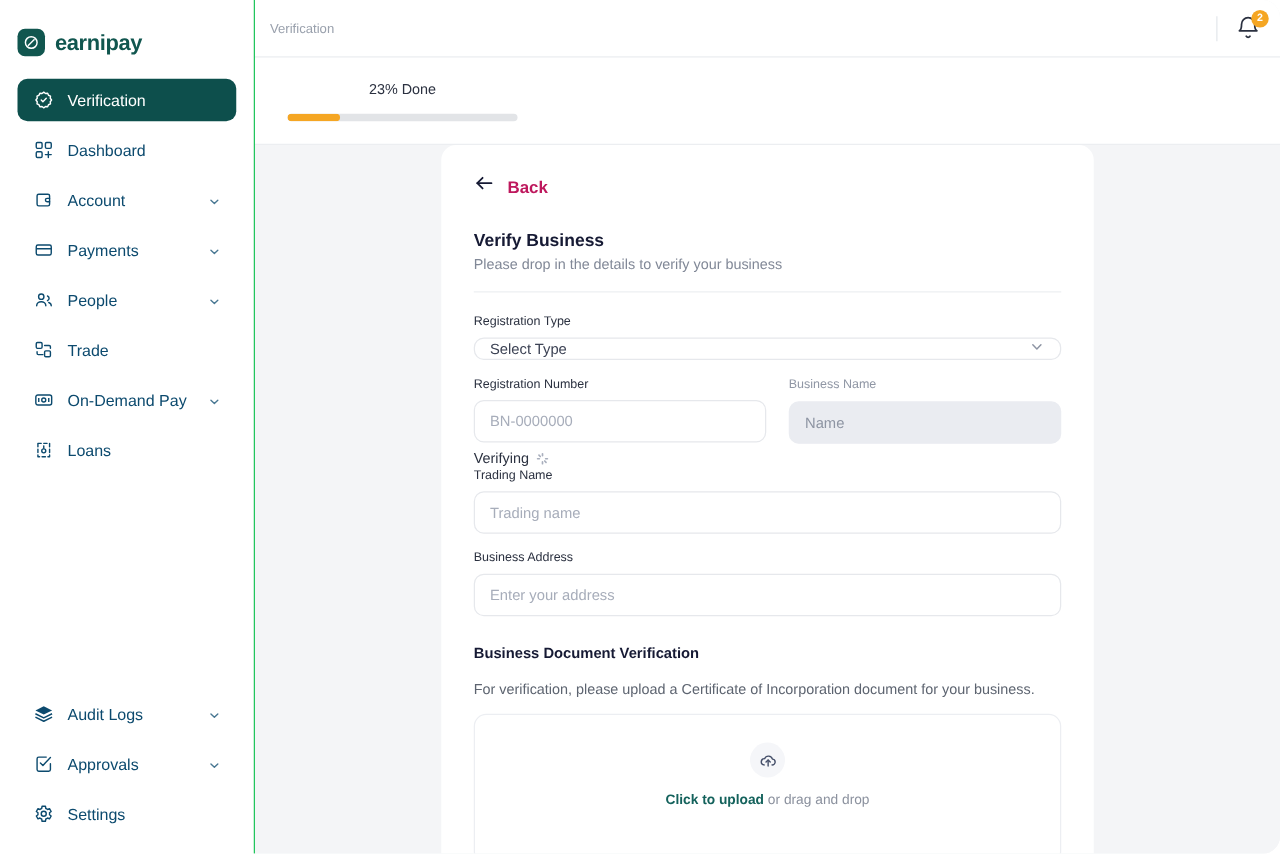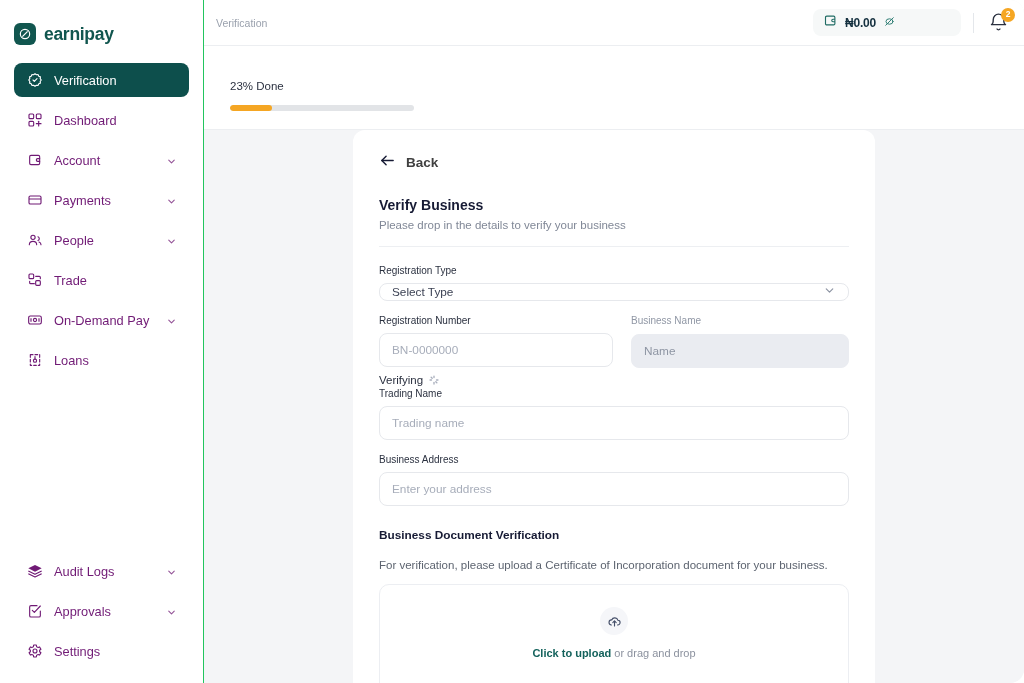--- a/index.html
+++ b/index.html
@@ -43,21 +43,21 @@
     font-size: 17.5px; font-weight: bold; color: #11564f;
     letter-spacing: -0.3px;
   }
   .nav { margin-top: 10px; display: flex; flex-direction: column; }
   .nav-item {
     display: flex; align-items: center;
     height: 34px;
     margin: 3px 14px;
     padding: 0 12px;
     border-radius: 8px;
-    color: #701a75;
+    color: #0c4a6e;
     font-size: 12.8px;
     cursor: pointer;
     position: relative;
   }
   .nav-item.active {
     background: #0d4f4c;
     color: #ffffff;
   }
   .nav-icon {
     width: 17px; height: 17px; flex: 0 0 17px;
@@ -135,21 +135,21 @@
   .page-head-left { flex: 1 1 auto; }
   .page-title {
     font-size: 17.5px; font-weight: bold; color: #161a34;
     letter-spacing: -0.25px;
   }
   .page-sub {
     font-size: 11.5px; color: #7b8290; margin-top: 7px;
   }
   .progress-block {
     width: 184px; padding-top: 4px;
-    display: flex; flex-direction: column; align-items: flex-start; margin-top: 14px;
+    display: flex; flex-direction: column; align-items: center;
   }
   .progress-label {
     font-size: 11.5px; color: #2b3140; font-weight: normal;
     margin-bottom: 13px;
   }
   .progress-track {
     width: 184px; height: 6px; border-radius: 4px;
     background: #e2e4e7; overflow: hidden;
   }
   .progress-fill {
@@ -169,21 +169,21 @@
     background: #ffffff;
     border-radius: 12px 12px 0 0;
     padding: 22px 26px 0 26px;
     overflow: hidden;
   }
 
   .back-row {
     display: flex; align-items: center; gap: 10px;
     cursor: pointer; margin-bottom: 24px;
   }
-  .back-label { font-size: 13.5px; font-weight: bold; color: #404040; }
+  .back-label { font-size: 13.5px; font-weight: bold; color: #be185d; }
 
   .sec-title { font-size: 14px; font-weight: bold; color: #161a34; }
   .sec-sub { font-size: 11.5px; color: #818897; margin-top: 6px; }
   .hr { height: 1px; background: #edeff2; margin: 15px 0 18px 0; }
 
   .field { margin-bottom: 14px; }
   .f-label {
     font-size: 10px; color: #2b3140; margin-bottom: 7px; display: block;
   }
   .f-label.muted { color: #9097a5; }
@@ -419,35 +419,20 @@
       </div>
     </div>
   </aside>
 
   <section class="main">
 
     <header class="topbar">
       <span class="breadcrumb">Verification</span>
 
       <div class="topbar-right">
-        <div class="balance-chip">
-          <span>
-            <svg width="15" height="15" viewBox="0 0 24 24" fill="none" stroke="#1f6b63" stroke-width="1.8" stroke-linejoin="round">
-              <path d="M4 7a2 2 0 0 1 2-2h11a2 2 0 0 1 2 2v10a2 2 0 0 1-2 2H6a2 2 0 0 1-2-2z"></path>
-              <path d="M19 10h-3a2 2 0 0 0 0 4h3"></path>
-            </svg>
-          </span>
-          <span class="balance-amount">₦0.00</span>
-          <span>
-            <svg width="13" height="13" viewBox="0 0 24 24" fill="none" stroke="#2e7d74" stroke-width="1.8" stroke-linecap="round">
-              <ellipse cx="12" cy="12" rx="6.5" ry="5"></ellipse>
-              <line x1="5" y1="19" x2="19" y2="5"></line>
-            </svg>
-          </span>
-        </div>
 
         <span class="divider-v"></span>
 
         <div class="bell-wrap">
           <span>
             <svg width="21" height="22" viewBox="0 0 24 24" fill="none" stroke="#2b3140" stroke-width="1.6" stroke-linecap="round" stroke-linejoin="round">
               <path d="M18 9a6 6 0 1 0-12 0c0 5-2 6-2 6h16s-2-1-2-6"></path>
               <path d="M10.3 20a2 2 0 0 0 3.4 0"></path>
             </svg>
           </span>

